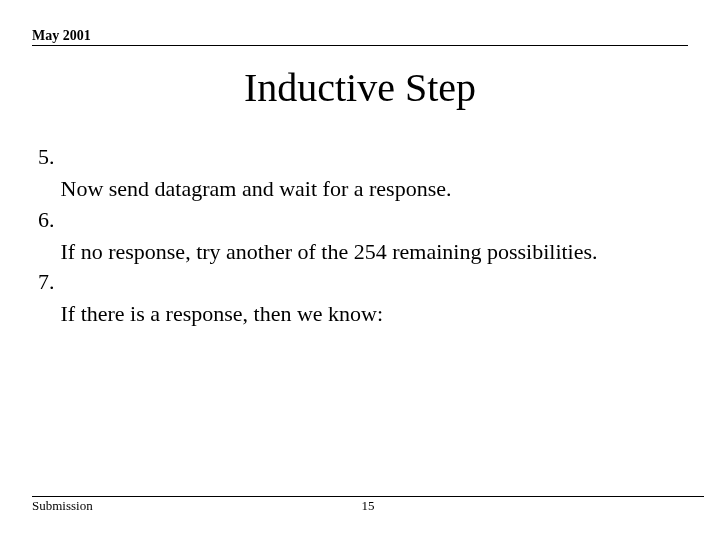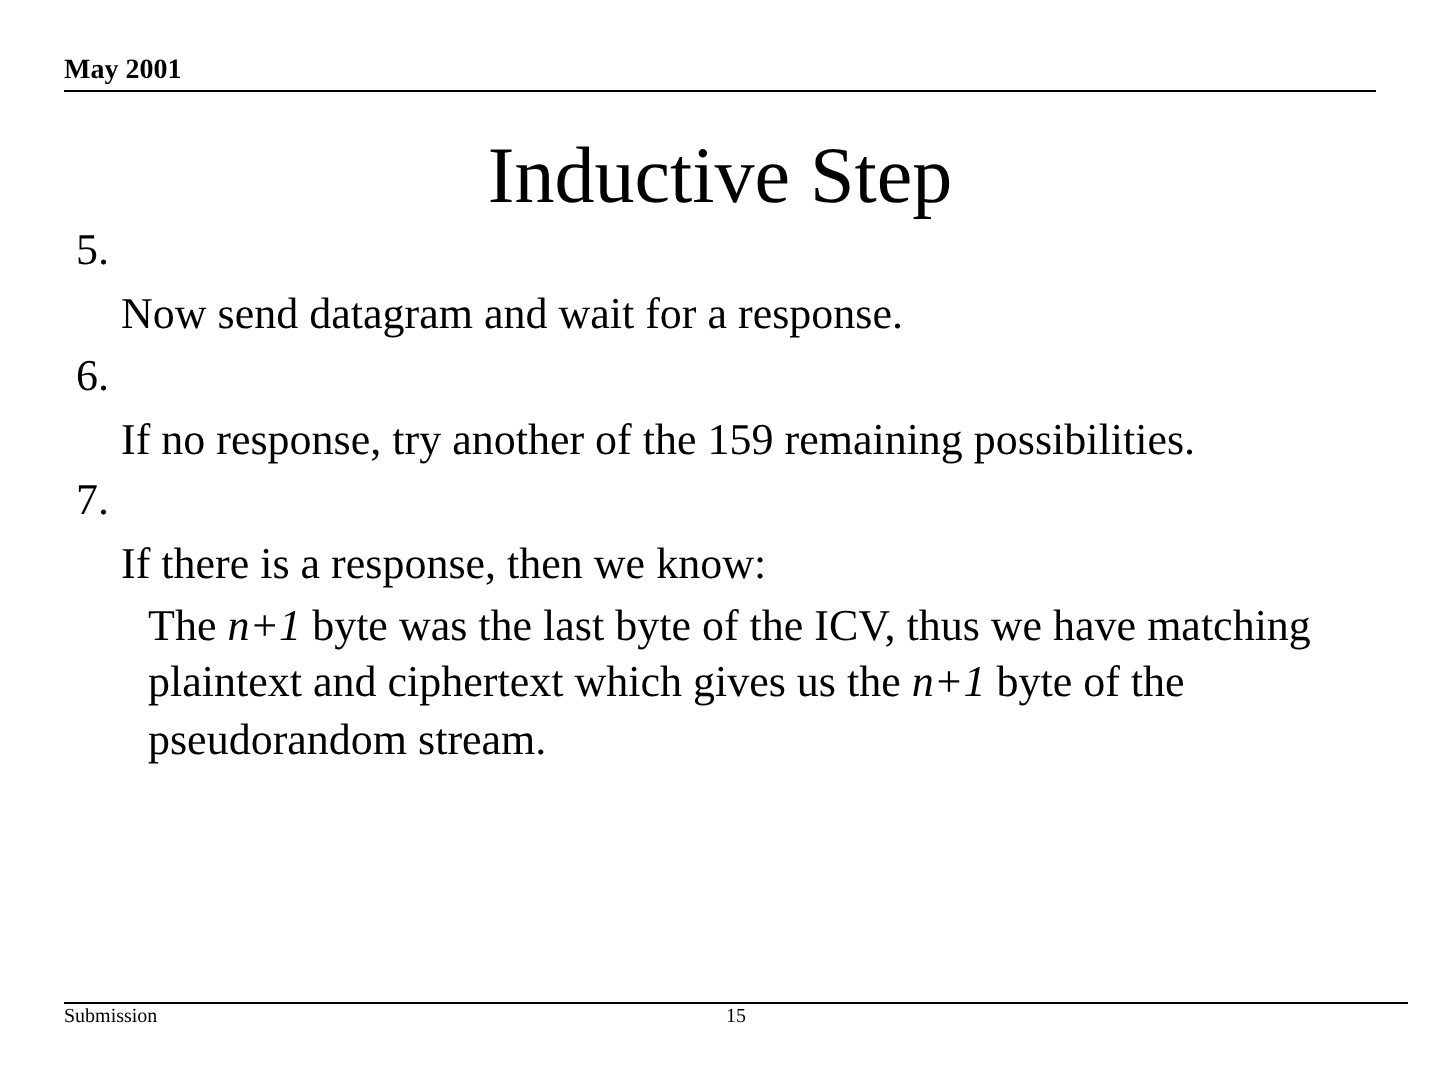--- a/index.html
+++ b/index.html
@@ -19,20 +19,21 @@
     font-size: 14px;
     border-bottom: 1.5px solid #000;
     padding-bottom: 1px;
     margin-bottom: 18px;
     text-align: center;
   }
   .title {
     text-align: center;
     font-size: 40px;
     font-weight: normal;
+    margin-bottom: 32px;
   }
   .body {
     font-size: 22px;
     line-height: 1.3;
     padding: 0 6px;
   }
   .item {
     display: flex;
     margin-bottom: 2px;
   }
@@ -49,21 +50,21 @@
   .footer {
     position: absolute;
     left: 32px;
     right: 16px;
     bottom: 26px;
     border-top: 1.5px solid #000;
     padding-top: 1px;
     display: flex;
     justify-content: space-between;
     align-items: center;
-    font-size: 10px;
+    font-size: 13px;
   }
   .footer .page {
     position: absolute;
     left: 50%;
     transform: translateX(-50%);
   }
 </style>
 </head>
 <body>
 
@@ -73,27 +74,24 @@
 
 <div class="title">Inductive Step</div>
 
 <div class="body">
   <div class="item">
     <span class="num">5.</span>
     <span class="txt">Now send datagram and wait for a response.</span>
   </div>
   <div class="item">
     <span class="num">6.</span>
-    <span class="txt">If no response, try another of the 159 remaining possibilities.</span>
+    <span class="txt">If no response, try another of the 254 remaining possibilities.</span>
   </div>
   <div class="item">
     <span class="num">7.</span>
     <span class="txt">If there is a response, then we know:</span>
-  </div>
-  <div class="sub">
-    <span>The </span><span class="italic">n+1</span><span> byte was the last byte of the ICV, thus we have matching plaintext and ciphertext which gives us the </span><span class="italic">n+1</span><span> byte of the pseudorandom stream.</span>
   </div>
 </div>
 
 <div class="footer">
   <span>Submission</span>
   <span class="page">15</span>
 </div>
 
 </body></html>

